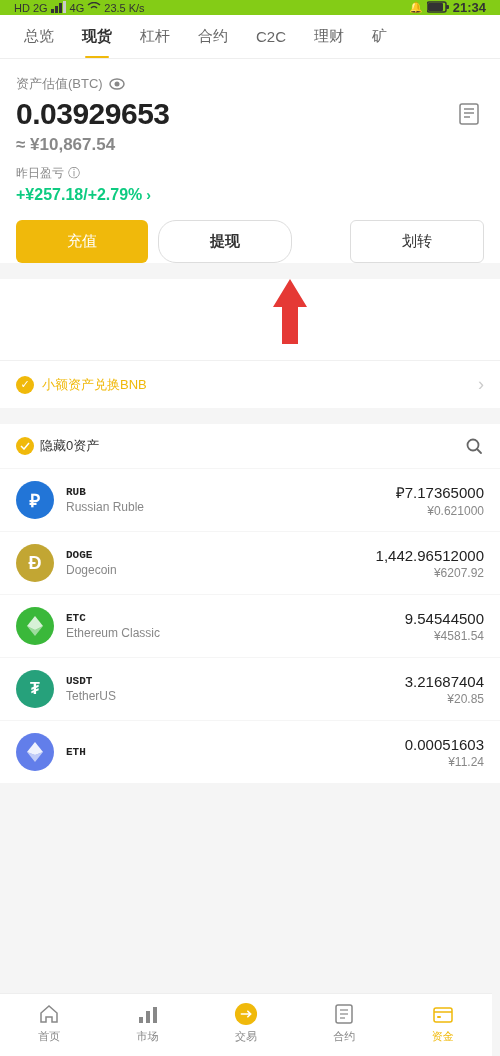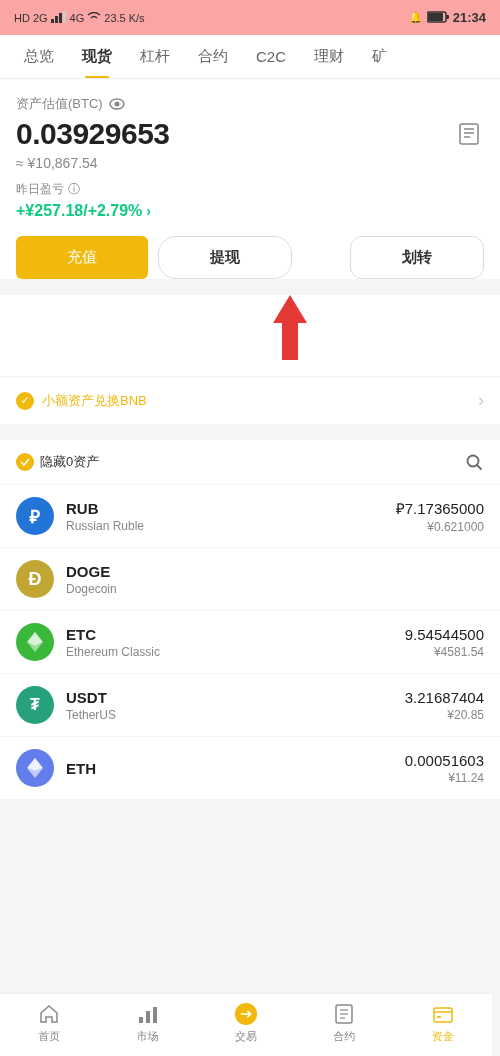--- a/index.html
+++ b/index.html
@@ -6,25 +6,25 @@
     body {
       width: 500px;
       min-height: 1056px;
       background: #f5f5f5;
       font-family: -apple-system, 'PingFang SC', 'Microsoft YaHei', sans-serif;
       overflow-x: hidden;
     }
 
     
     .status-bar {
-      background: #fca5a5;
+      background: #84cc16;
       display: flex;
       justify-content: space-between;
       align-items: center;
-      padding: 10px 14px;
+      padding: 0 14px;
       font-size: 12px;
       color: #333;
     }
     .status-left { display: flex; align-items: center; gap: 3px; font-size: 11px; }
     .status-right { display: flex; align-items: center; gap: 4px; font-size: 11px; }
 
     
     .nav-tabs {
       background: #fff;
       display: flex;
@@ -96,23 +96,24 @@
     .receipt-icon {
       width: 30px;
       height: 30px;
       display: flex;
       align-items: center;
       justify-content: center;
       color: #888;
       font-size: 20px;
     }
     .asset-cny {
-      font-size: 14px;
+      font-size: 17px;
       color: #888;
       margin-bottom: 10px;
+      font-weight: bold;
     }
 
     .pnl-label {
       display: flex;
       align-items: center;
       gap: 4px;
       font-size: 12px;
       color: #888;
       margin-bottom: 4px;
     }
@@ -157,23 +158,23 @@
       cursor: pointer;
       text-align: center;
       position: relative;
     }
     .btn-transfer {
       flex: 1;
       padding: 11px 0;
       background: #fff;
       color: #333;
       font-size: 15px;
-      font-weight: 700;
+      font-weight: 400;
       border: 1px solid #ddd;
-      border-radius: 12px;
+      border-radius: 6px;
       cursor: pointer;
       text-align: center;
       margin-left: 48px;
     }
 
     
     .bnb-banner {
       background: #fff;
       margin: 0 0 8px 0;
       padding: 13px 16px;
@@ -249,21 +250,21 @@
       margin-right: 12px;
       flex-shrink: 0;
     }
     .icon-rub { background: #2275d7; }
     .icon-doge { background: #c2a633; }
     .icon-etc { background: #3ab83a; }
     .icon-usdt { background: #26a17b; }
     .icon-eth { background: #627eea; }
 
     .asset-info { flex: 1; }
-    .asset-name { font-size: 15px; font-weight: 600; color: #222; }
+    .asset-name { font-size: 11px; font-weight: 600; color: #222; font-family: Liberation Mono, monospace; }
     .asset-fullname { font-size: 12px; color: #888; margin-top: 2px; }
 
     .asset-amounts { text-align: right; }
     .asset-amount { font-size: 15px; font-weight: 400; color: #222; }
     .asset-cny-val { font-size: 12px; color: #888; margin-top: 2px; }
 
     
     .bottom-nav {
       position: fixed;
       bottom: 0;
@@ -452,20 +453,24 @@
   </div>
 
   <div class="asset-item">
     <div class="asset-icon icon-doge">
       <span>Ð</span>
     </div>
     <div class="asset-info">
       <div class="asset-name">DOGE</div>
       <div class="asset-fullname">Dogecoin</div>
     </div>
+    <div class="asset-amounts">
+      <div class="asset-amount">1,442.96512000</div>
+      <div class="asset-cny-val">¥6207.92</div>
+    </div>
   </div>
 
   <div class="asset-item">
     <div class="asset-icon icon-etc">
       <svg width="20" height="24" viewBox="0 0 20 24">
         <polygon points="10,2 18,12 10,16 2,12" fill="white" opacity="0.8"></polygon>
         <polygon points="10,16 18,12 10,22 2,12" fill="white" opacity="0.5"></polygon>
       </svg>
     </div>
     <div class="asset-info">

